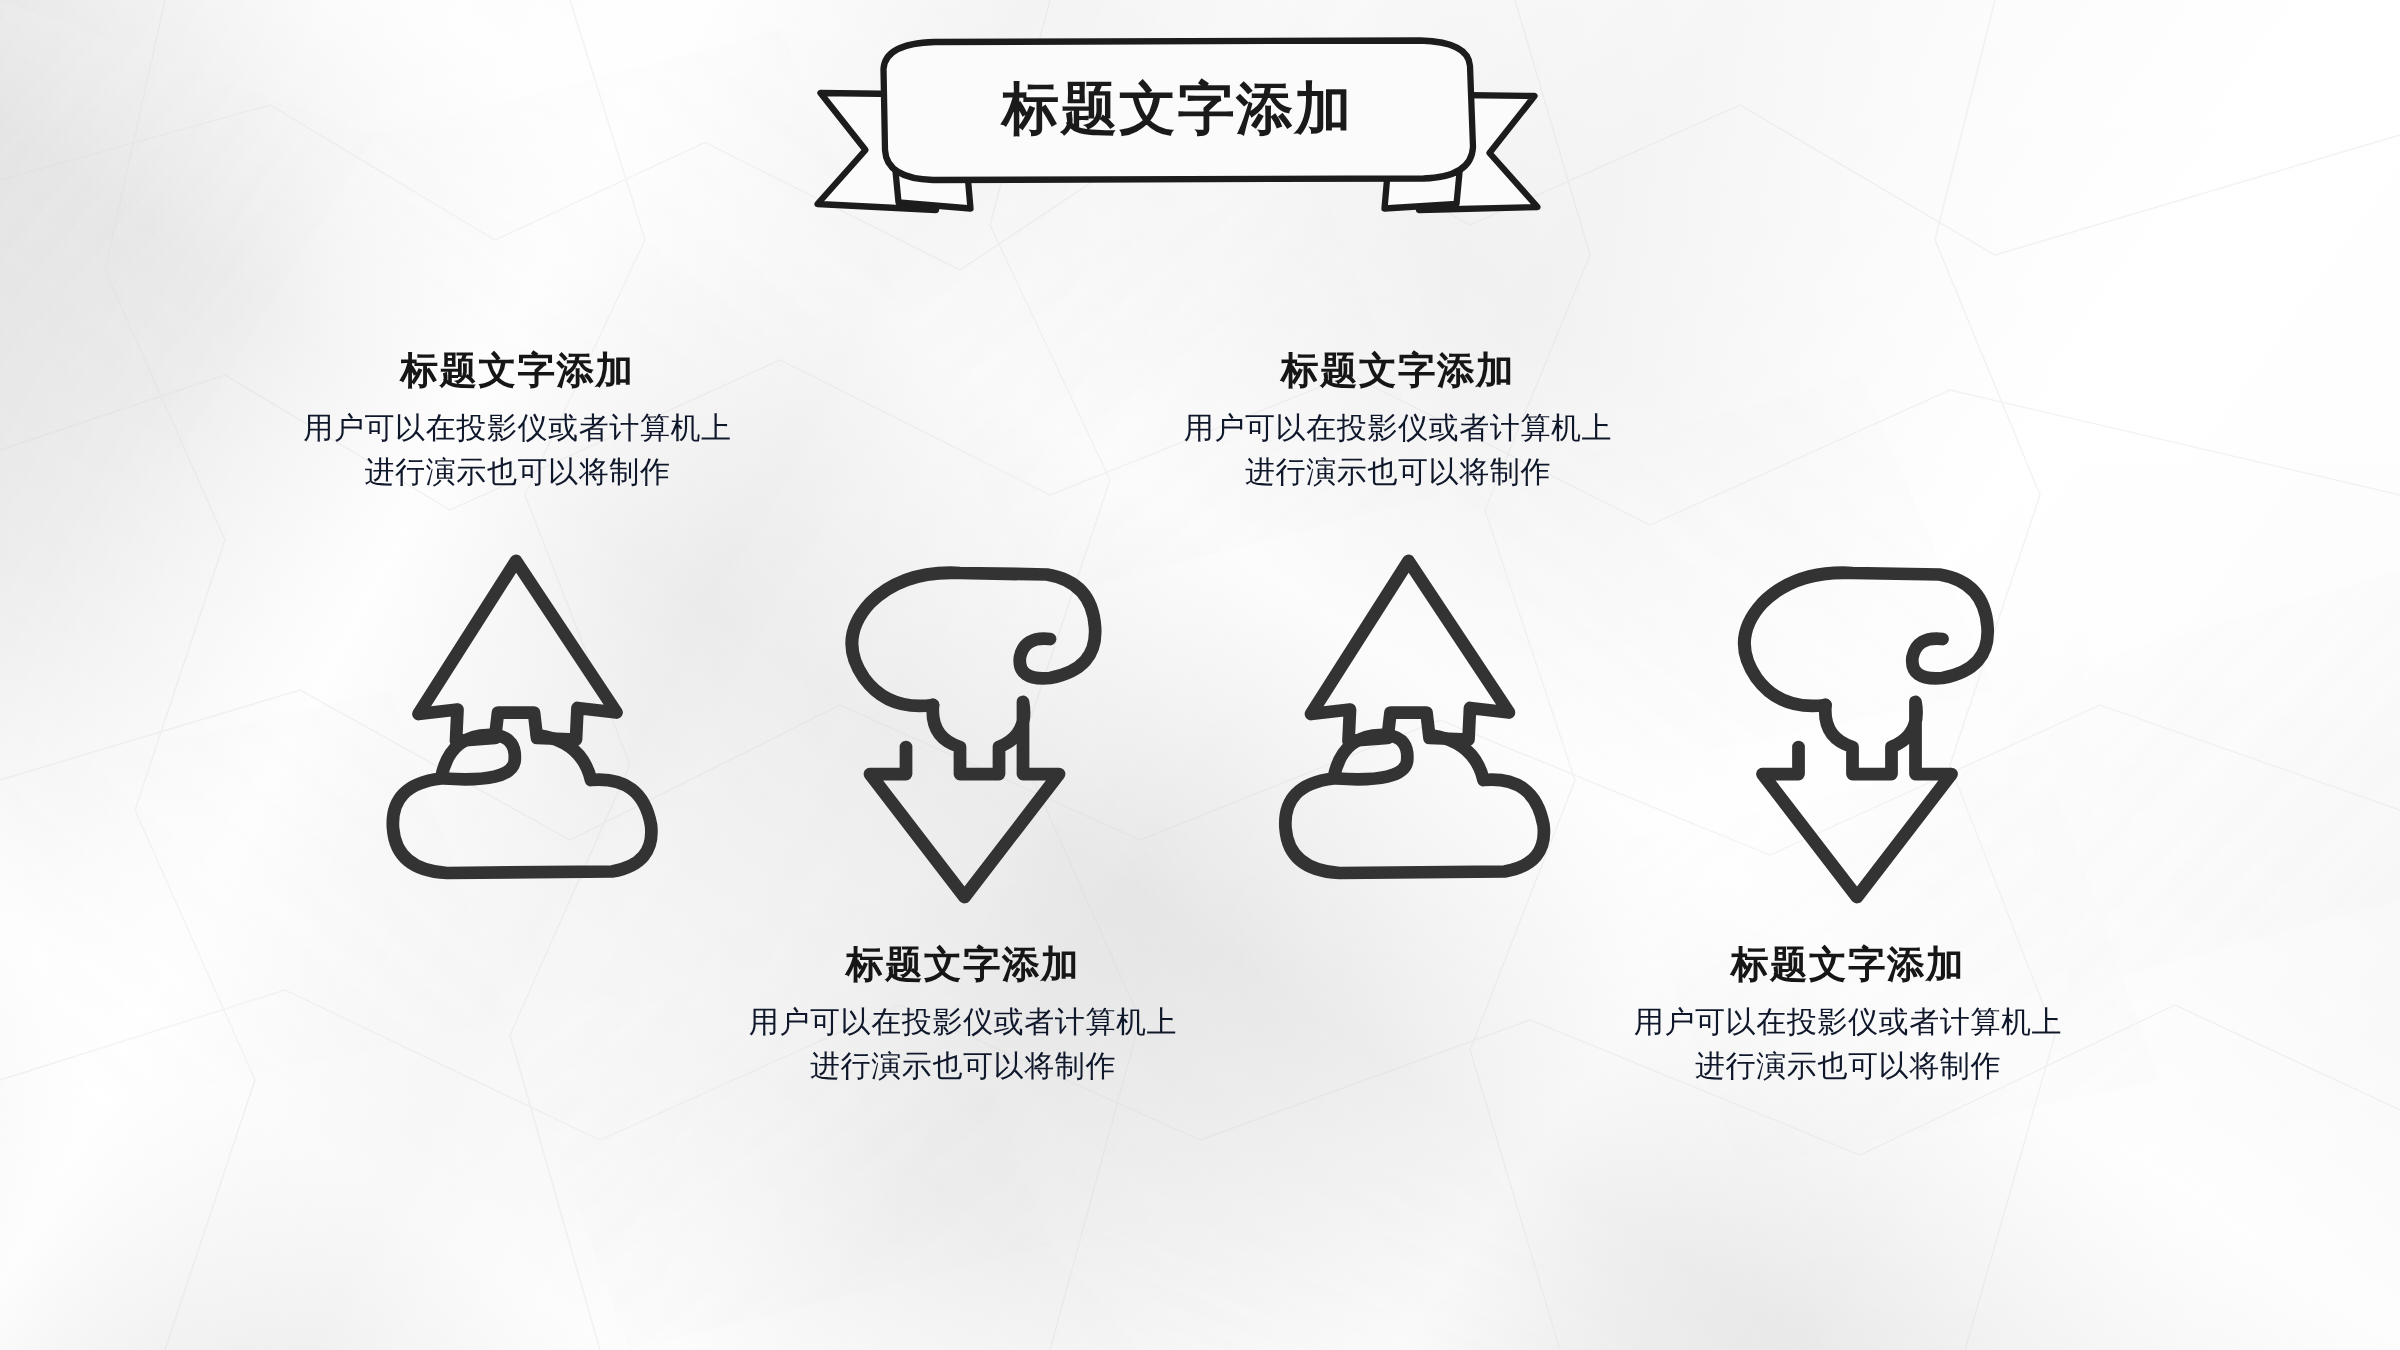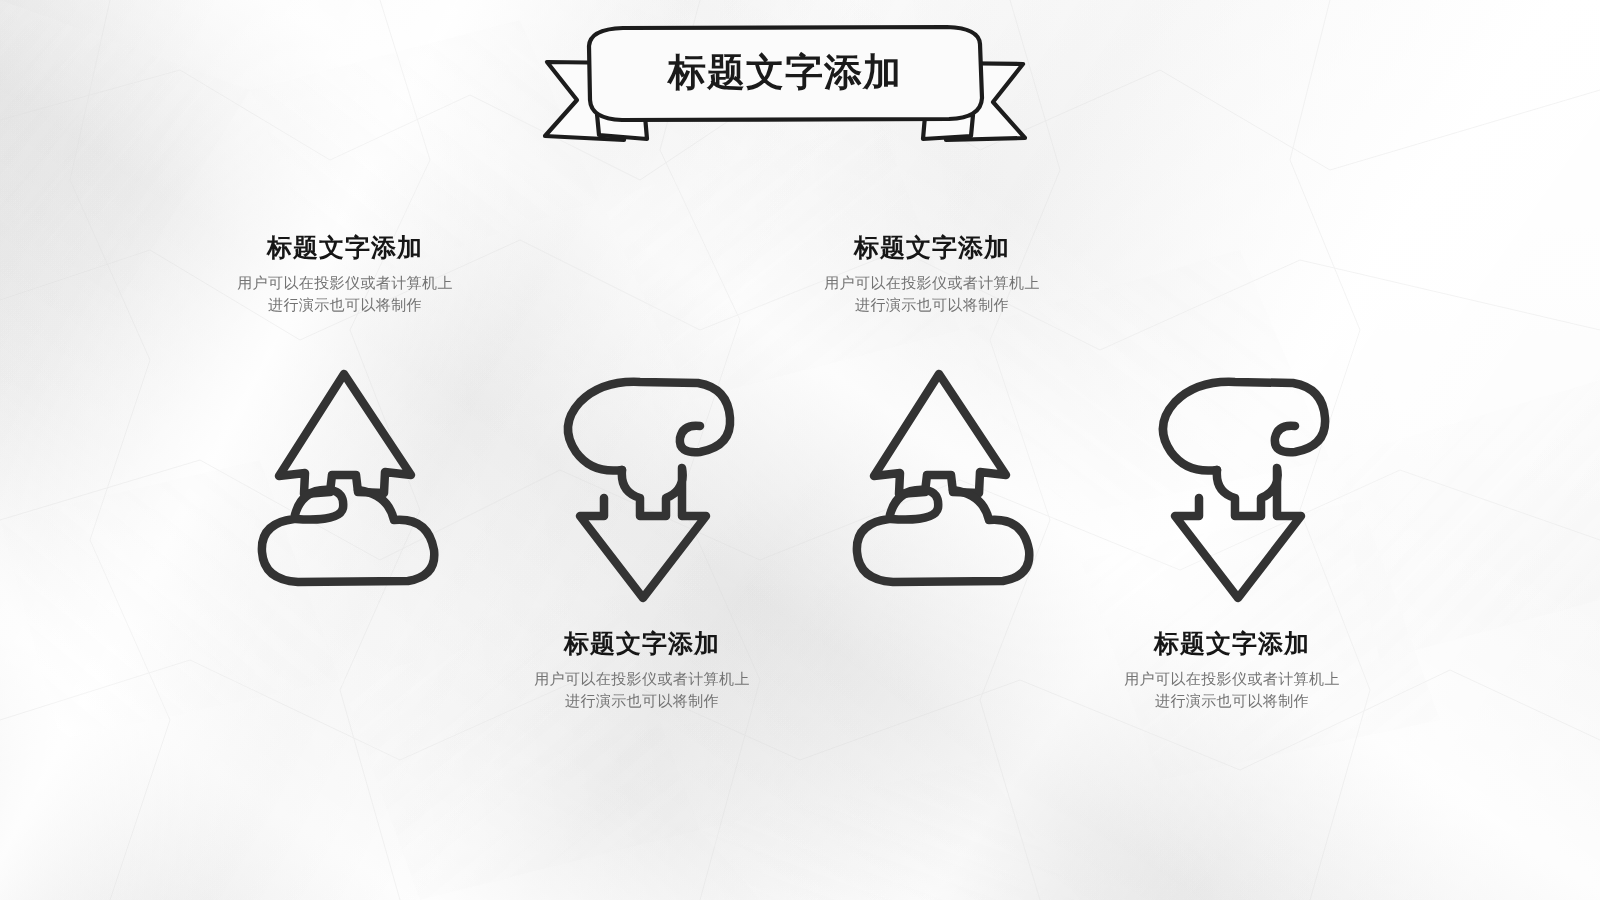--- a/index.html
+++ b/index.html
@@ -80,22 +80,22 @@
   .tb-heading {
     font-size: 25px;
     font-weight: bold;
     color: #161616;
     letter-spacing: 1px;
     line-height: 1.2;
     margin: 0 0 10px 0;
     white-space: nowrap;
   }
   .tb-body {
-    font-size: 15px;
-    color: #737373;
+    font-size: 20px;
+    color: #0f172a;
     line-height: 1.45;
     letter-spacing: 0.4px;
   }
   .tb-body div { white-space: nowrap; }
 
   #text-block-1 { left: 165px; top: 232px; }
   #text-block-2 { left: 752px; top: 232px; }
   #text-block-3 { left: 462px; top: 628px; }
   #text-block-4 { left: 1052px; top: 628px; }
 

